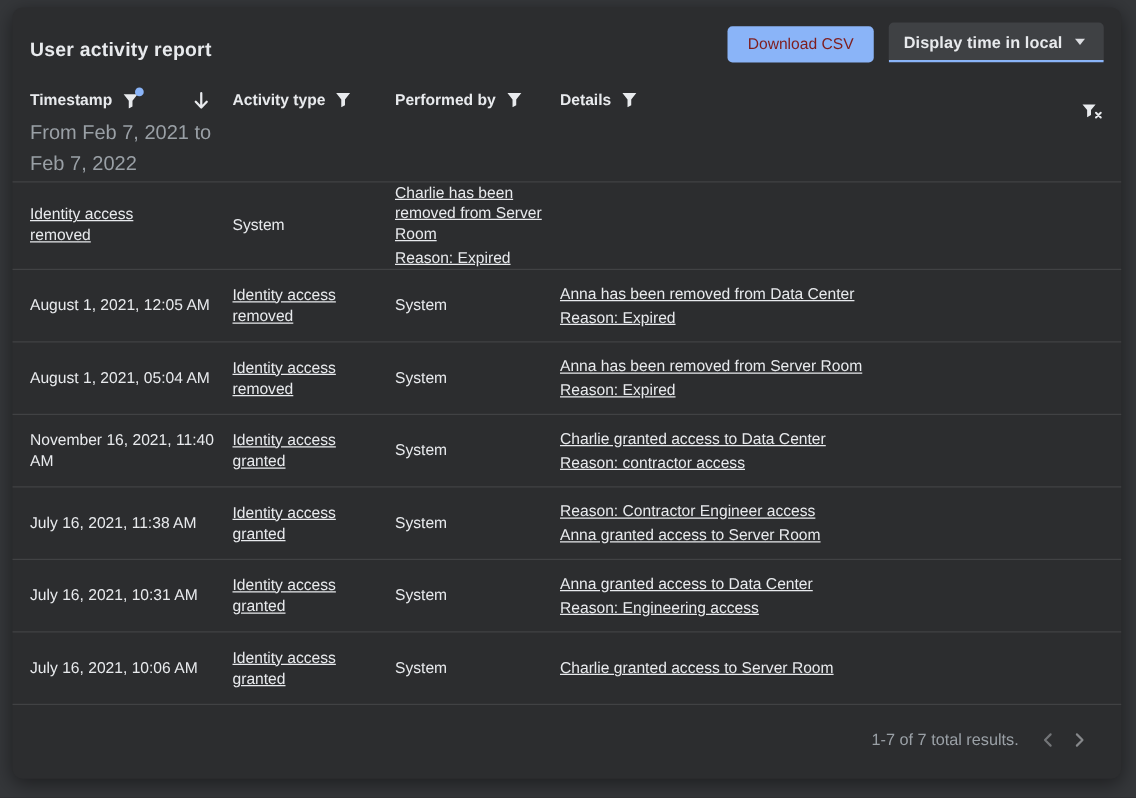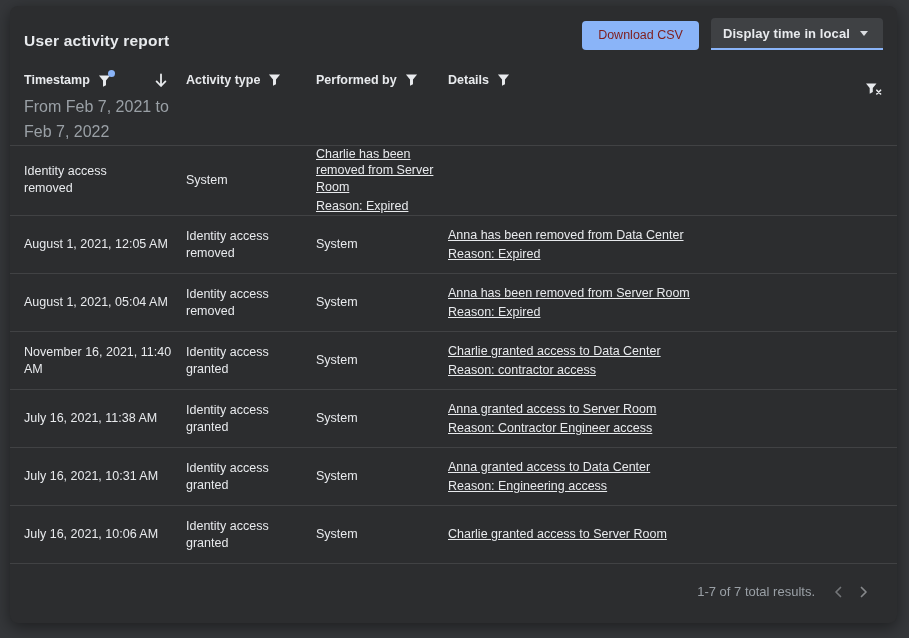--- a/index.html
+++ b/index.html
@@ -69,21 +69,21 @@
   }
   .sort-arrow{margin-left:auto;margin-right:18px;cursor:pointer;display:inline-flex;margin-top:1px;}
   .clear-col{display:flex;justify-content:flex-end;padding-top:18px;}
   .clear-filters{cursor:pointer;display:inline-flex;}
   
   .row{
     min-height:58px;align-items:center;border-bottom:1px solid var(--sep);
     font-size:12.5px;color:var(--text-main);
   }
   .cell{padding-right:14px;line-height:1.35;}
-  .cell.wrap{max-width:120px;}
+  .cell.wrap{max-width:120px;text-decoration:underline;}
   .details-cell{display:flex;flex-direction:column;gap:2px;line-height:1.35;text-decoration:underline;}
   
   .card-footer{
     flex:1;display:flex;align-items:center;justify-content:flex-end;
     padding:0 20px 4px 0;gap:0;
   }
   .results-text{color:var(--text-dim);font-size:13px;margin-right:10px;}
   .page-btn{
     background:transparent;border:none;cursor:pointer;width:26px;height:26px;
     display:inline-flex;align-items:center;justify-content:center;padding:0;
@@ -210,22 +210,22 @@
       <span>Reason: contractor access</span>
     </div>
     <div></div>
   </div>
 
   <div class="grid row">
     <div class="cell">July 16, 2021, 11:38 AM</div>
     <div class="cell wrap">Identity access granted</div>
     <div class="cell">System</div>
     <div class="details-cell">
+      <span>Reason: Contractor Engineer access</span>
       <span>Anna granted access to Server Room</span>
-      <span>Reason: Contractor Engineer access</span>
     </div>
     <div></div>
   </div>
 
   <div class="grid row">
     <div class="cell">July 16, 2021, 10:31 AM</div>
     <div class="cell wrap">Identity access granted</div>
     <div class="cell">System</div>
     <div class="details-cell">
       <span>Anna granted access to Data Center</span>

